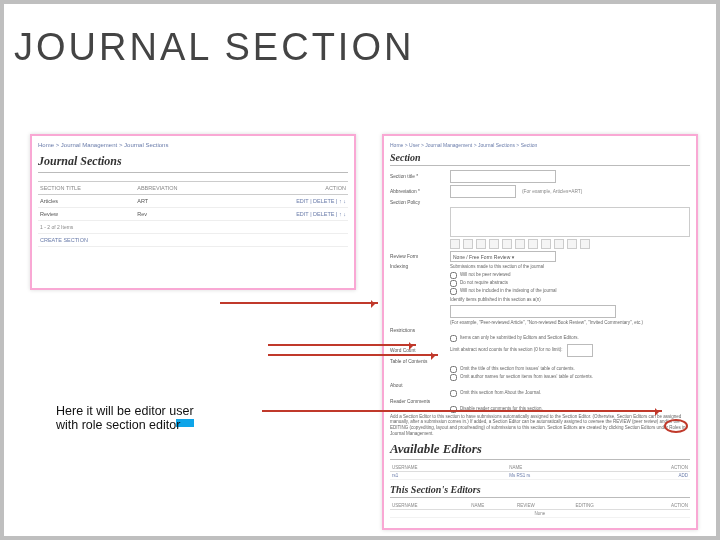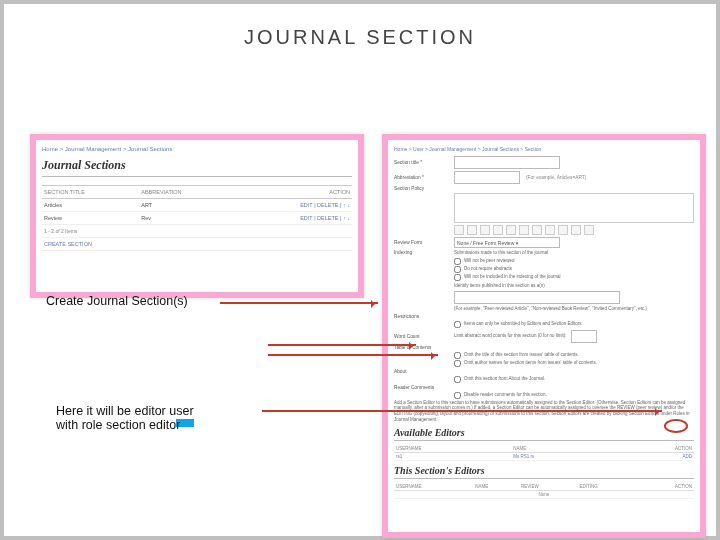--- a/index.html
+++ b/index.html
@@ -1,18 +1,18 @@
 <!DOCTYPE html>
 <html><head>
 <meta charset="utf-8">
 <style>
 html,body{margin:0;padding:0;width:720px;height:540px;background:#fff;font-family:Arial,Helvetica,sans-serif;overflow:hidden}
 .slide{position:relative;width:720px;height:540px;box-sizing:border-box;border:4px solid #bfbfbf;padding:10px}
-h1.title{font-family:"Arial",sans-serif;letter-spacing:3px;font-weight:400;text-align:center;font-size:20px;margin:12px 0 14px 0;color:#444}
-.shot{background:#fff;border:6px solid #f9a8d4;box-shadow:0 0 4px rgba(0,0,0,.15)}
+h1.title{font-family:"Arial",sans-serif;letter-spacing:3px;font-weight:400;text-align:left;font-size:38px;margin:12px 0 14px 0;color:#444}
+.shot{background:#fff;border:2px solid #f9a8d4;box-shadow:0 0 4px rgba(0,0,0,.15)}
 .left{position:absolute;top:130px;left:26px;width:310px;height:140px;padding:6px;font-size:6px;color:#555}
 .left .bc{color:#6a7caa;font-size:6px;margin-bottom:6px}
 .left .pgt{font-family:Georgia,serif;font-style:italic;font-weight:bold;font-size:12px;color:#333;border-bottom:1px solid #bbb;padding-bottom:3px;margin-bottom:8px}
 .left table{width:100%;border-collapse:collapse;font-size:5.5px;color:#555}
 .left th{text-align:left;font-weight:normal;color:#888;border-top:1px solid #ccc;border-bottom:1px solid #ccc;padding:3px 2px}
 .left td{border-bottom:1px solid #eee;padding:3px 2px}
 .left .act{color:#6a7caa}
 .right{position:absolute;top:130px;left:378px;width:300px;height:380px;padding:6px;font-size:4.8px;color:#555;overflow:hidden}
 .right .bc{color:#6a7caa;font-size:5px;margin-bottom:4px}
 .right .hsec{font-family:Georgia,serif;font-style:italic;font-weight:bold;font-size:10px;color:#333;border-bottom:1px solid #bbb;padding-bottom:2px;margin:4px 0}
@@ -71,20 +71,21 @@
           </tr>
       <tr>
             <td colspan="3" class="act">CREATE SECTION</td>
           </tr>
     </tbody>
       </table>
   </div>
 
   <div class="shot right">
     <div class="bc">Home &gt; User &gt; Journal Management &gt; Journal Sections &gt; Section</div>
+    <div class="hsec">Section</div>
 
     <div class="row">
         <span class="lab">Section title *</span>
         <input type="text" style="">
       </div>
     <div class="row">
         <span class="lab">Abbreviation *</span>
         <input type="text" style="width: 60px;">
         <span class="hint">(For example, Articles=ART)</span>
       </div>
@@ -176,21 +177,21 @@
     <div class="row">
         <span class="lab">Reader Comments</span>
       </div>
     <div class="chk">
         <input type="checkbox" style="">
         <span class="sml">Disable reader comments for this section.</span>
       </div>
 
     <div class="sml">Add a Section Editor to this section to have submissions automatically assigned to the Section Editor. (Otherwise, Section Editors can be assigned manually, after a submission comes in.) If added, a Section Editor can be automatically assigned to oversee the REVIEW (peer review) and/or the EDITING (copyediting, layout and proofreading) of submissions to this section. Section Editors are created by clicking Section Editors under Roles in Journal Management.</div>
 
-    <div class="hsec" style="font-size:10px">Available Editors</div>
+    <div class="hsec" style="font-size:13px">Available Editors</div>
     <table class="avtab">
       <tbody>
           <tr>
             <th>USERNAME</th>
             <th>NAME</th>
             <th style="text-align:right">ACTION</th>
           </tr>
       <tr>
             <td>rs1</td>
             <td>Ms RS1 rs</td>
@@ -210,21 +211,20 @@
             <th style="text-align:right">ACTION</th>
           </tr>
       <tr>
             <td colspan="5" style="text-align:center;color:#888">None</td>
           </tr>
     </tbody>
       </table>
 
   </div>
 
-  <div class="callout c1">Create Journal Section(s)</div>
   <div class="arrow" style="top:298px;left:216px;width:158px"></div>
 
   <div class="arrow" style="top:340px;left:264px;width:148px"></div>
   <div class="arrow" style="top:350px;left:264px;width:170px"></div>
 
   <div class="callout c3">
     <span>Here it will be editor u</span><span class="u1">ser</span><br>
     <span>with role section editor</span>
   </div>
   <div class="arrow" style="top:406px;left:258px;width:400px"></div>

